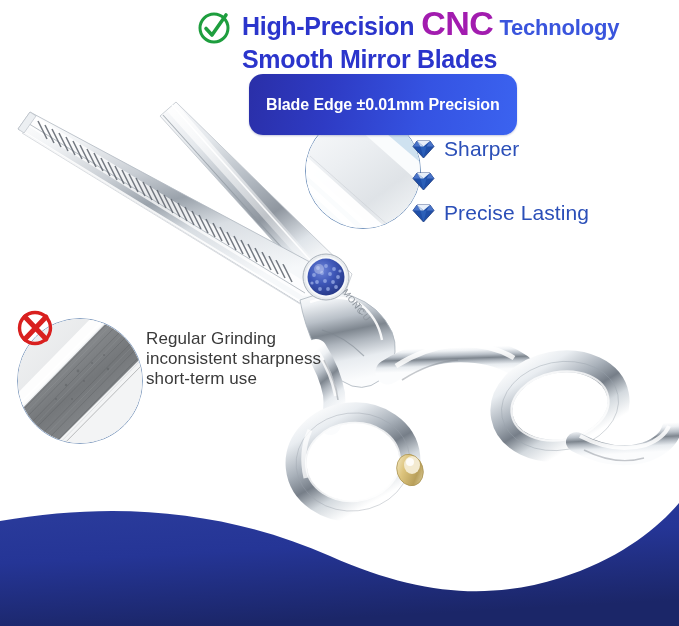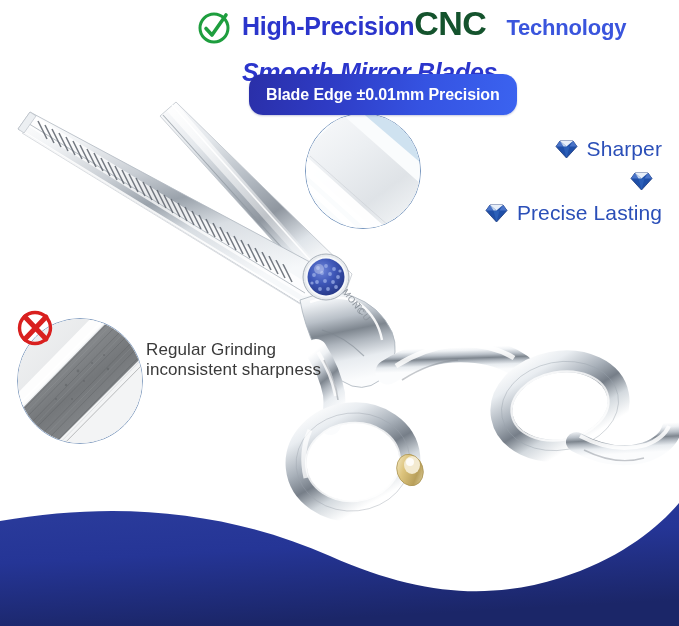--- a/index.html
+++ b/index.html
@@ -46,58 +46,58 @@
     position: absolute;
     left: 46px;
     top: 0px;
     width: 437px;
   }
   .hl-row {
     white-space: nowrap;
     line-height: 1.0;
   }
   #hl-row-1 { margin-top: 2px; }
-  #hl-row-2 { margin-top: 20px; font-style: italic; }
+  #hl-row-2 { margin-top: 7px; }
   .t-highprec {
     font-size: 25px;
     font-weight: bold;
     color: #2B35CC;
     letter-spacing: -0.3px;
     vertical-align: baseline;
   }
   .t-cnc {
     font-size: 34px;
     font-weight: bold;
-    color: #14532d;
+    color: #a21caf;
     letter-spacing: -0.5px;
-    margin-left: 0;
+    margin-left: 7px;
     vertical-align: baseline;
   }
   .t-tech {
     font-size: 22px;
     font-weight: bold;
     color: #3A55DD;
     letter-spacing: -0.2px;
-    margin-left: 20px;
+    margin-left: 6px;
     vertical-align: baseline;
   }
   .t-smooth {
     font-size: 25px;
     font-weight: bold;
     color: #2B35CC;
     letter-spacing: -0.3px;
   }
 
   
   #pill-badge {
     position: absolute;
     left: 249px;
     top: 74px;
     height: 25px;
-    padding: 8px 17px;
+    padding: 18px 17px;
     border-radius: 14px;
     background: linear-gradient(100deg, #2A2FA8 0%, #2E3BC4 30%, #3553E2 65%, #3B63F0 100%);
     display: flex;
     align-items: center;
     justify-content: center;
     box-shadow: 0 1px 2px rgba(30,40,120,0.25);
   }
   #pill-badge-label {
     color: #ffffff;
     font-size: 16px;
@@ -112,21 +112,20 @@
     position: absolute;
     left: 412px;
     top: 134px;
     width: 250px;
   }
   .benefit-row {
     display: flex;
     align-items: center;
     height: 30px;
     margin-bottom: 2px;
-    justify-content: flex-end;
   }
   .benefit-ico {
     width: 23px;
     height: 20px;
     margin-right: 9px;
     flex: 0 0 auto;
   }
   .benefit-label {
     font-size: 21px;
     color: #2B4FB8;
@@ -164,21 +163,21 @@
     top: 308px;
     width: 40px;
     height: 40px;
     z-index: 6;
   }
 
   
   #bad-text {
     position: absolute;
     left: 146px;
-    top: 340px;
+    top: 329px;
     width: 210px;
   }
   .bad-line {
     font-size: 17px;
     color: #3A3A3A;
     line-height: 20px;
     letter-spacing: 0.1px;
     white-space: nowrap;
   }
 </style>
@@ -509,20 +508,21 @@
         <path d="M 5 2 L 11.5 7.5 L 18 2 Z" fill="#e8eff9"></path>
         <path d="M 8.5 7.5 L 5 2 L 11.5 7.5 Z" fill="#c6d7ee"></path>
       </svg>
       <span class="benefit-label">Precise Lasting</span>
     </div>
   </div>
 
   <div id="bad-text">
     <div class="bad-line">Regular Grinding</div>
     <div class="bad-line">inconsistent sharpness</div>
+    <div class="bad-line">short-term use</div>
   </div>
 
   <svg class="layer" viewBox="0 0 679 626" width="679" height="626" style="z-index:8" aria-hidden="true">
     <defs>
       <linearGradient id="waveGrad" x1="0" y1="0" x2="0.3" y2="1">
         <stop offset="0%" stop-color="#2B3C9C"></stop>
         <stop offset="45%" stop-color="#253596"></stop>
         <stop offset="100%" stop-color="#1B2668"></stop>
       </linearGradient>
     </defs>

